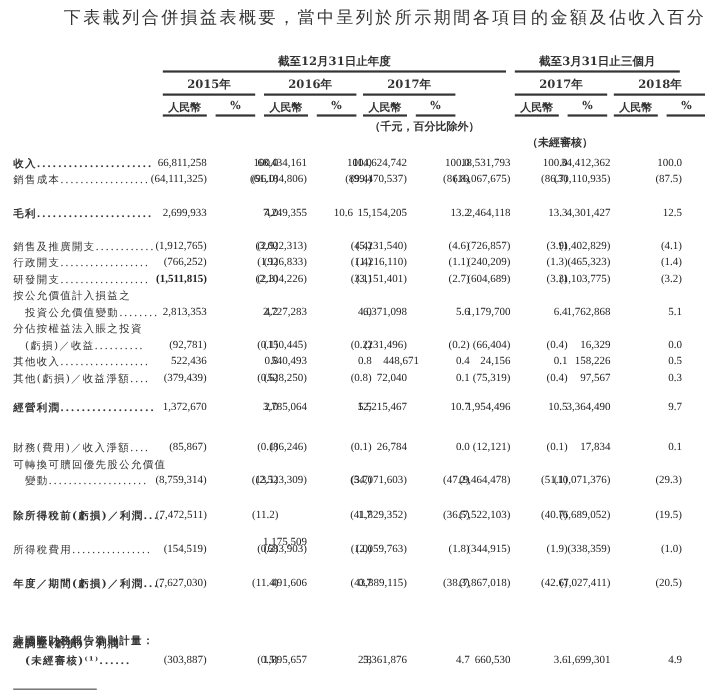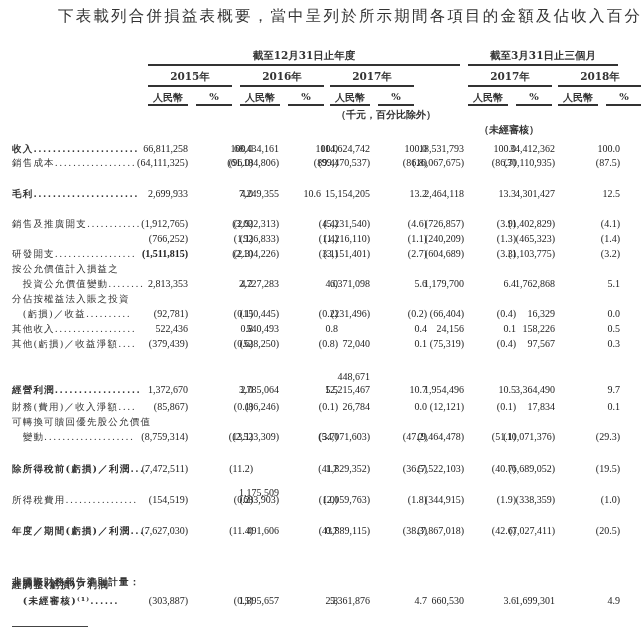--- a/index.html
+++ b/index.html
@@ -113,20 +113,21 @@
       <span class="v" style="right: 362px;">(3,022,313)</span>
       <span class="v" style="right: 303px;">(4.4)</span>
       <span class="v" style="right: 271px;">(5,231,540)</span>
       <span class="v" style="right: 214px;">(4.6)</span>
       <span class="v" style="right: 177px;">(726,857)</span>
       <span class="v" style="right: 125px;">(3.9)</span>
       <span class="v" style="right: 86px;">(1,402,829)</span>
       <span class="v" style="right: 21px; padding-left: 24px;">(4.1)</span>
     </div>
     <div class="row" style="top: 233px;">
+      <span class="lbl"><span>行政開支</span><span class="dots">..................</span></span>
       <span class="v" style="right: 453px;">(766,252)</span>
       <span class="v" style="right: 388px;">(1.1)</span>
       <span class="v" style="right: 362px;">(926,833)</span>
       <span class="v" style="right: 303px;">(1.4)</span>
       <span class="v" style="right: 271px;">(1,216,110)</span>
       <span class="v" style="right: 214px;">(1.1)</span>
       <span class="v" style="right: 177px;">(240,209)</span>
       <span class="v" style="right: 125px;">(1.3)</span>
       <span class="v" style="right: 86px;">(465,323)</span>
       <span class="v" style="right: 21px;">(1.4)</span>
@@ -175,41 +176,41 @@
       <span class="v" style="right: 125px;">(0.4)</span>
       <span class="v" style="right: 86px;">16,329</span>
       <span class="v" style="right: 21px;">0.0</span>
     </div>
     <div class="row" style="top: 323px;">
       <span class="lbl"><span>其他收入</span><span class="dots">..................</span></span>
       <span class="v" style="right: 453px;">522,436</span>
       <span class="v" style="right: 388px;">0.8</span>
       <span class="v" style="right: 362px;">540,493</span>
       <span class="v" style="right: 303px;">0.8</span>
-      <span class="v" style="right: 271px; margin-top: 48px;">448,671</span>
+      <span class="v" style="right: 260px;">448,671</span>
       <span class="v" style="right: 214px;">0.4</span>
       <span class="v" style="right: 177px;">24,156</span>
       <span class="v" style="right: 125px;">0.1</span>
       <span class="v" style="right: 86px;">158,226</span>
       <span class="v" style="right: 21px;">0.5</span>
     </div>
     <div class="row" style="top: 338px;">
       <span class="lbl"><span>其他(虧損)／收益淨額</span><span class="dots">....</span></span>
       <span class="v" style="right: 453px;">(379,439)</span>
       <span class="v" style="right: 388px;">(0.6)</span>
       <span class="v" style="right: 362px;">(528,250)</span>
       <span class="v" style="right: 303px;">(0.8)</span>
       <span class="v" style="right: 271px;">72,040</span>
       <span class="v" style="right: 214px;">0.1</span>
       <span class="v" style="right: 177px;">(75,319)</span>
       <span class="v" style="right: 125px;">(0.4)</span>
       <span class="v" style="right: 86px;">97,567</span>
       <span class="v" style="right: 21px;">0.3</span>
     </div>
-    <div class="row" style="top: 384px;">
+    <div class="row" style="top: 365px;">
       <span class="lbl b"><span>經營利潤</span><span class="dots">..................</span></span>
       <span class="v" style="right: 453px;">1,372,670</span>
       <span class="v" style="right: 388px;">2.0</span>
       <span class="v" style="right: 362px;">3,785,064</span>
       <span class="v" style="right: 303px;">5.5</span>
       <span class="v" style="right: 271px;">12,215,467</span>
       <span class="v" style="right: 214px;">10.7</span>
       <span class="v" style="right: 177px;">1,954,496</span>
       <span class="v" style="right: 125px;">10.5</span>
       <span class="v" style="right: 86px;">3,364,490</span>

